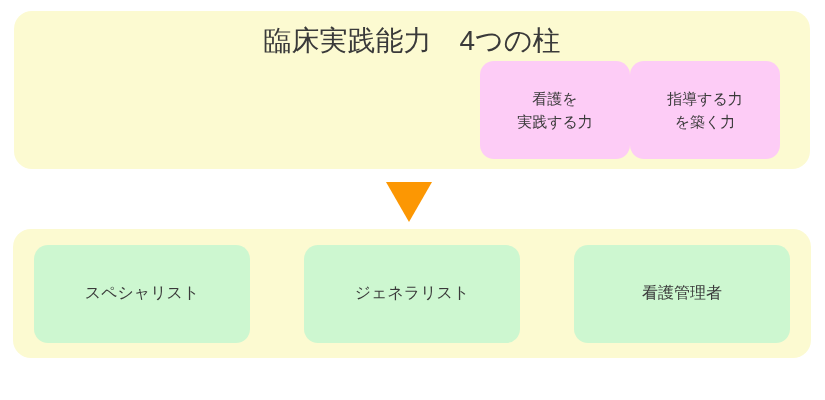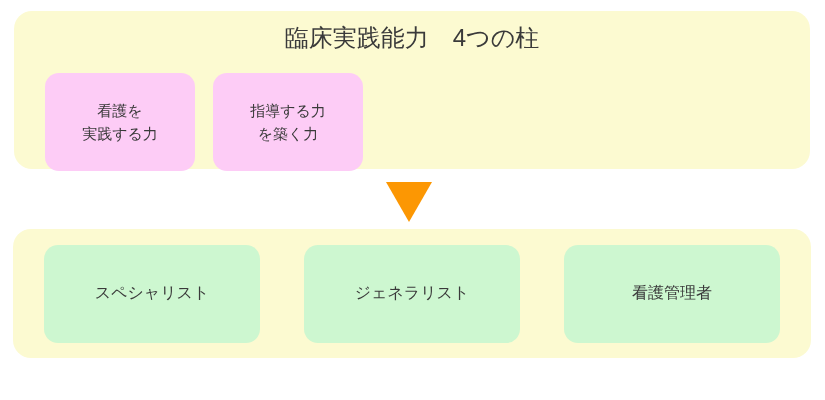--- a/index.html
+++ b/index.html
@@ -24,32 +24,31 @@
   .top-panel {
     left: 14px;
     top: 11px;
     width: 796px;
     height: 158px;
   }
   .diagram-title {
     margin: 0;
     padding-top: 11px;
     text-align: center;
-    font-size: 24px;
+    font-size: 28px;
     font-weight: 500;
     color: var(--text-color, #3A3A3A);
   }
   .pillar-row {
     position: absolute;
     left: 31px;
     right: 30px;
-    top: 62px;
+    top: 50px;
     display: flex;
-    justify-content: flex-start;
-    gap: 18px;
+    justify-content: flex-end;
   }
   .pillar-box {
     width: 150px;
     height: 98px;
     background: var(--pillar-bg, #FDCCF6);
     border-radius: 14px;
     display: flex;
     align-items: center;
     justify-content: center;
     text-align: center;
@@ -69,21 +68,21 @@
     border-top: 40px solid var(--arrow-color, #FC9703);
   }
   .bottom-panel {
     left: 13px;
     top: 229px;
     width: 798px;
     height: 129px;
     display: flex;
     align-items: center;
     justify-content: space-between;
-    padding: 0 31px;
+    padding: 0 21px;
   }
   .role-box {
     width: 216px;
     height: 98px;
     background: var(--role-bg, #CDF7D0);
     border-radius: 14px;
     display: flex;
     align-items: center;
     justify-content: center;
     text-align: center;

